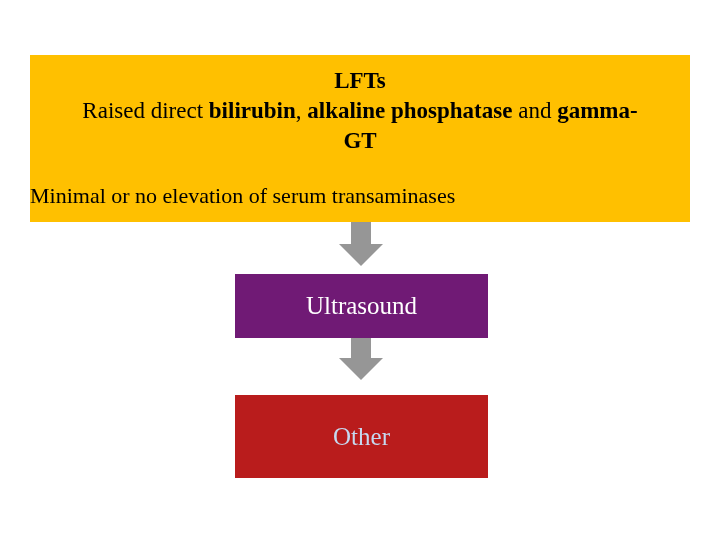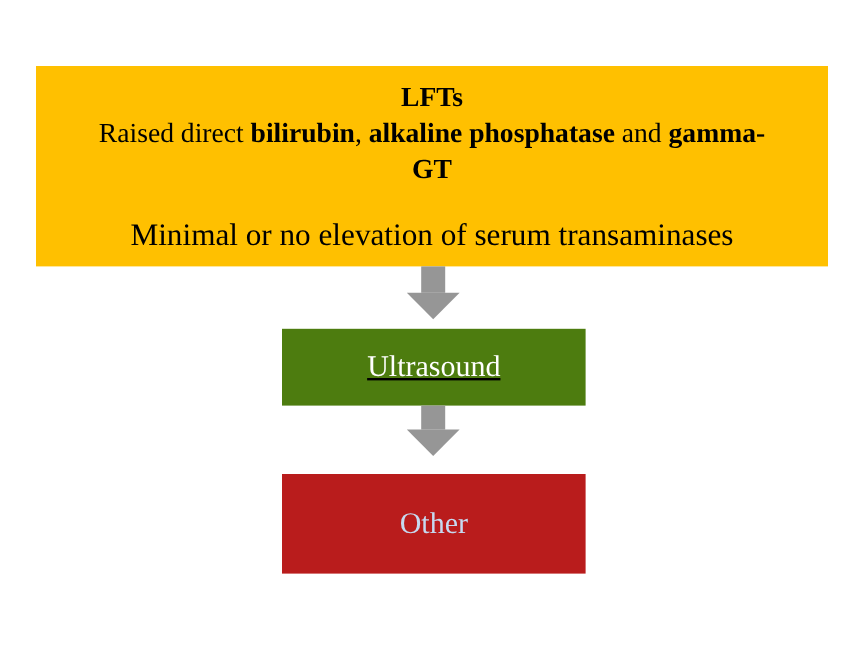--- a/index.html
+++ b/index.html
@@ -58,22 +58,21 @@
     padding: 0 45px;
     box-sizing: border-box;
   }
   .lft-line2 b { font-weight: bold; }
 
   .lft-line3 {
     position: absolute;
     left: 0;
     top: 128px;
     width: 100%;
-    text-align: center;
-    font-size: 26px;
+    font-size: 22px;
     color: #000000;
     line-height: 26px;
   }
 
   
   .arrow {
     position: absolute;
     width: 44px;
   }
   .arrow .shaft {
@@ -96,25 +95,24 @@
   #arrow-2 { left: 339px; top: 338px; }
   #arrow-2 .shaft { height: 20px; }
 
   
   .us-box {
     position: absolute;
     left: 235px;
     top: 274px;
     width: 253px;
     height: 64px;
-    background: #4d7c0f;
+    background: #701a75;
     display: flex;
     align-items: center;
     justify-content: center;
-    text-decoration: underline;
   }
   .us-label {
     font-size: 25px;
     color: #FFFFFF;
     line-height: 30px;
     text-align: center;
   }
 
   
   .oi-box {

